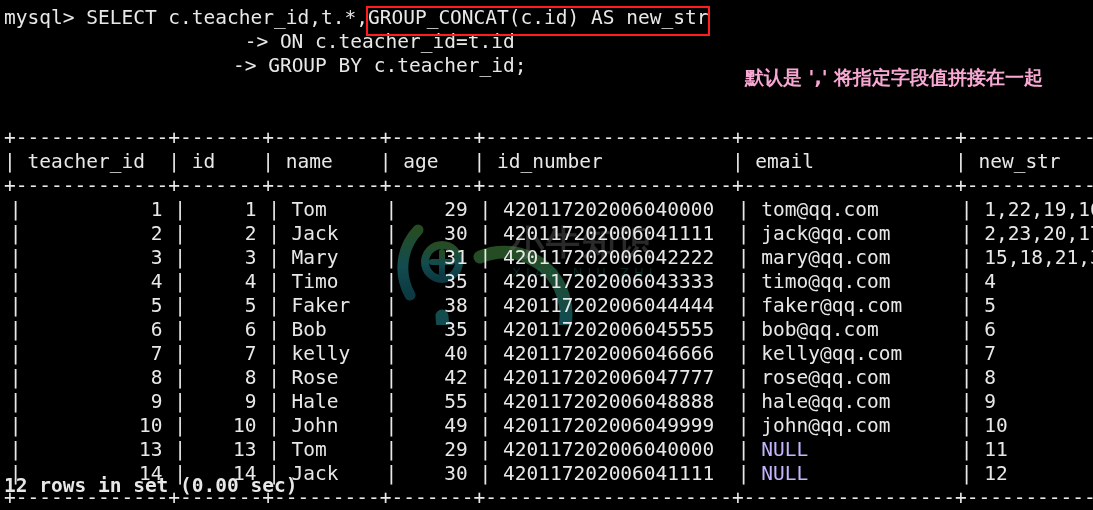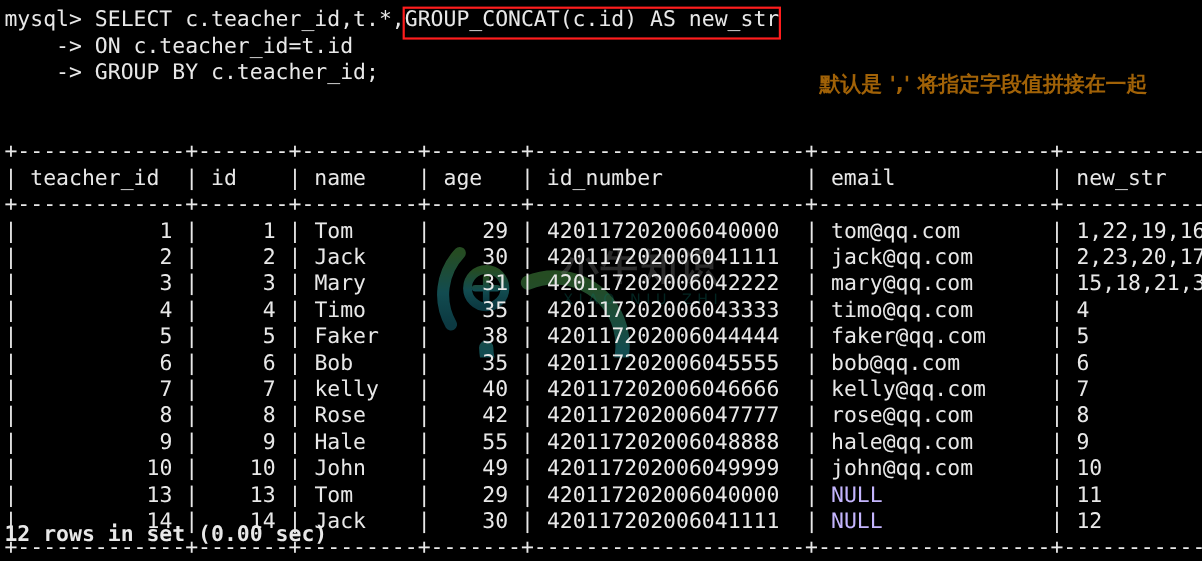--- a/index.html
+++ b/index.html
@@ -58,20 +58,21 @@
     left: 0;
     top: 0;
     width: 1093px;
     height: 510px;
     z-index: 2;
     font-size: 19.5px;
     line-height: 24px;
     color: #e8e8e8;
     white-space: pre;
     letter-spacing: 0px;
+    text-align: center;
   }
   .line {
     height: 24px;
     white-space: pre;
   }
   #prompt-block { position: absolute; left: 4px; top: 6px; }
   #table-block  { position: absolute; left: 4px; top: 126px; }
   #footer-block { position: absolute; left: 4px; top: 474px; font-weight: bold; }
 
   .null-val { color: #c4b5fd; }
@@ -89,21 +90,21 @@
     pointer-events: none;
   }
 
   
   #annotation {
     position: absolute;
     left: 745px;
     top: 64px;
     width: 320px;
     z-index: 4;
-    color: #a16207;
+    color: #f9a8d4;
     font-family: "DejaVu Sans", "Liberation Sans", sans-serif;
     font-size: 19px;
     line-height: 27px;
     font-weight: bold;
     white-space: normal;
     word-break: break-all;
   }
 </style>
 </head>
 <body>

